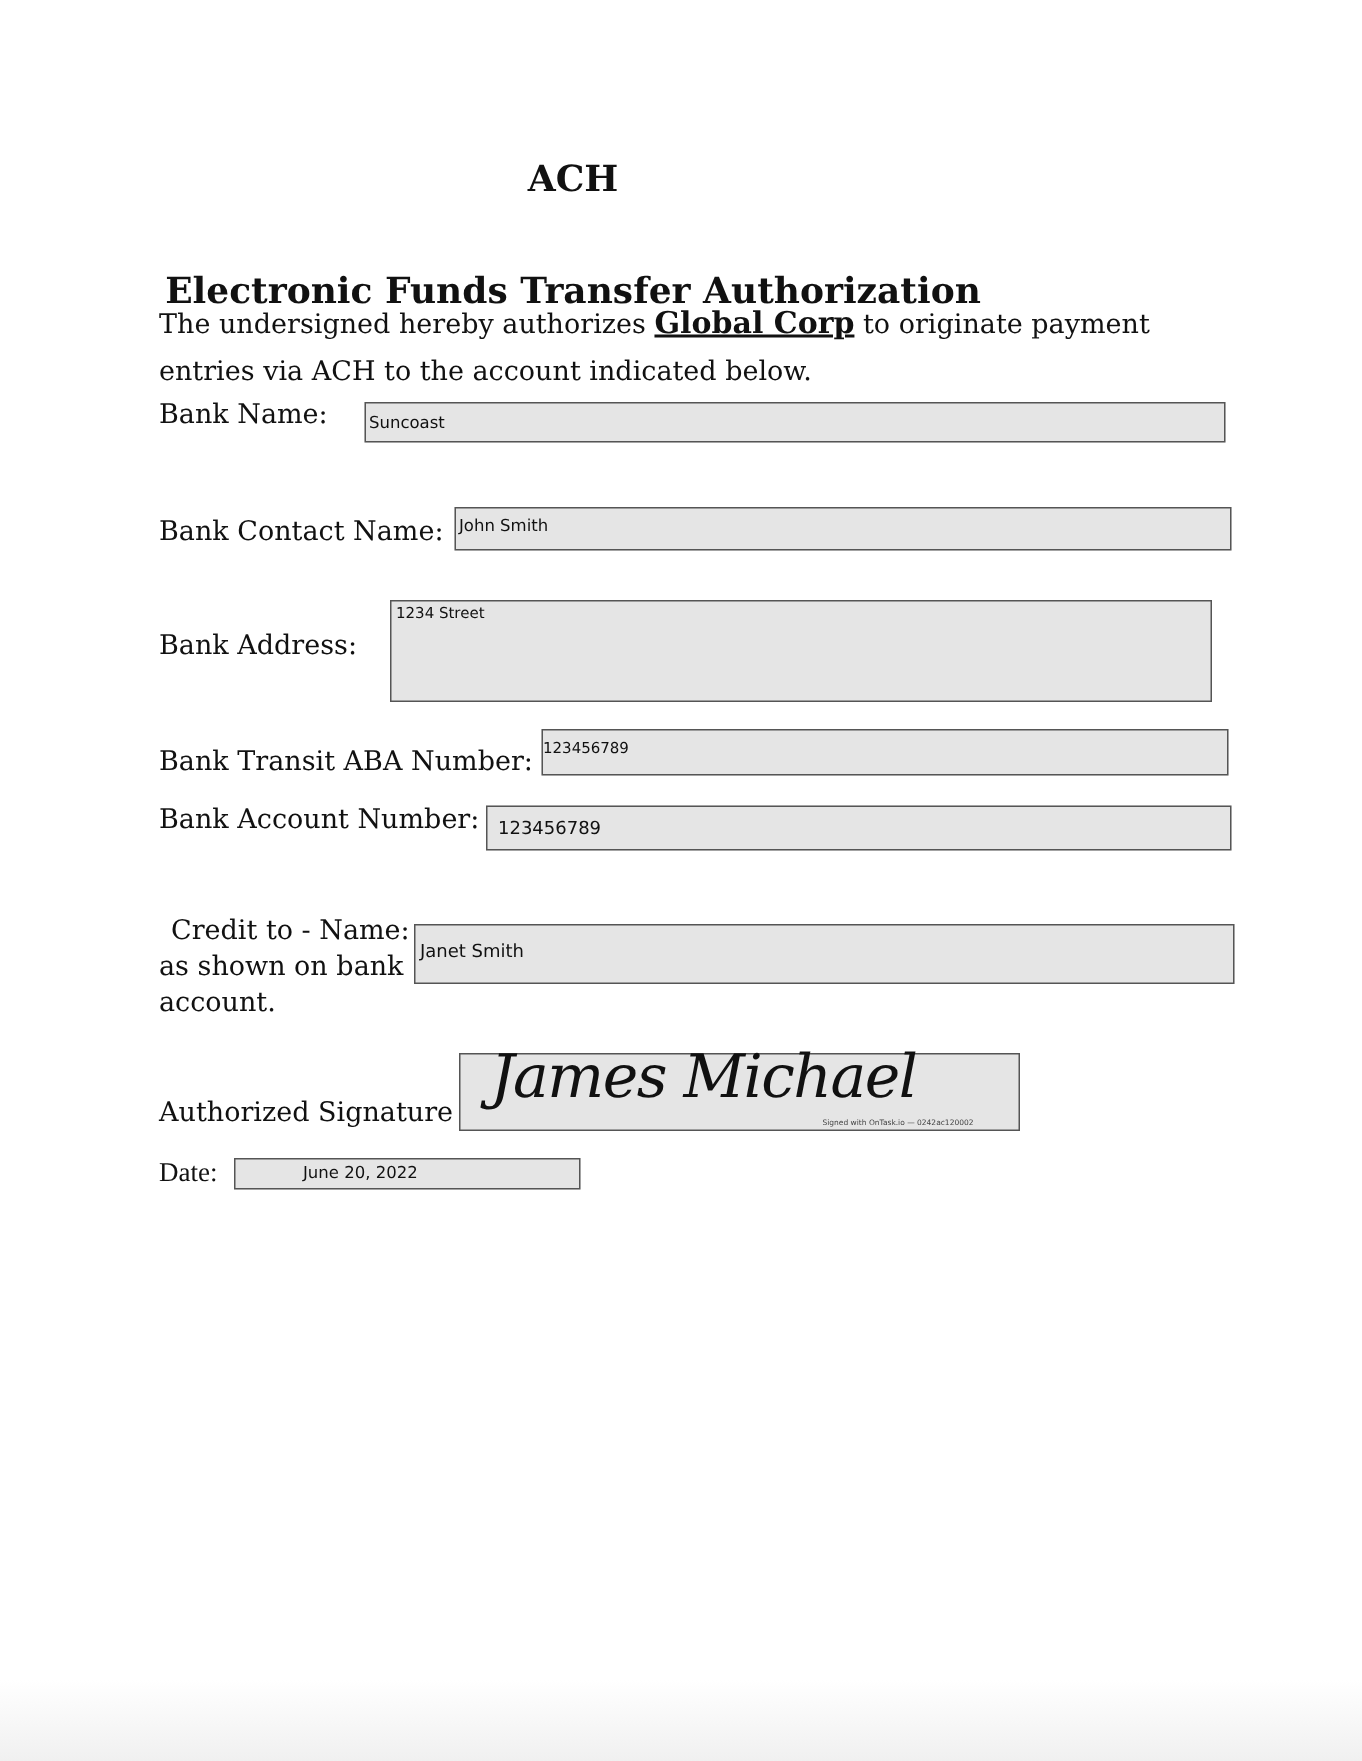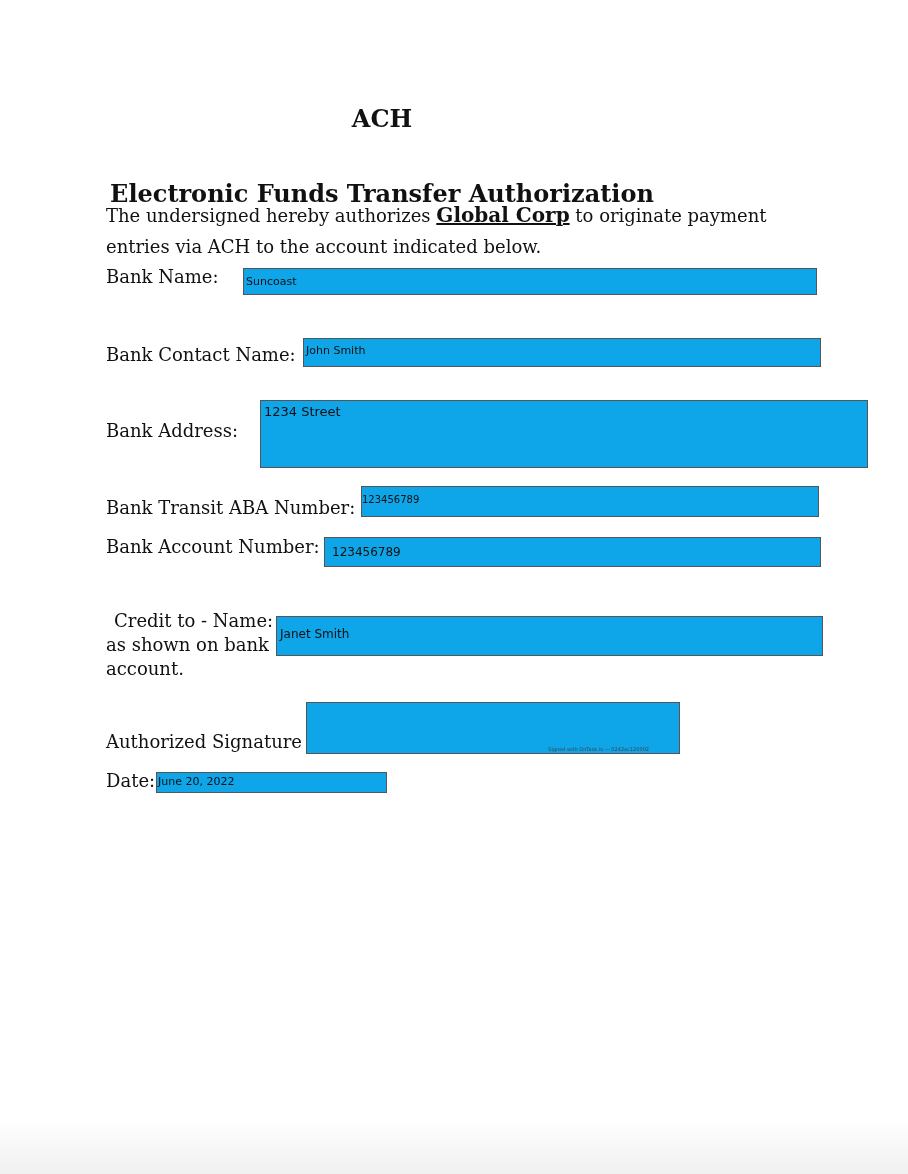--- a/index.html
+++ b/index.html
@@ -5,21 +5,21 @@
   html, body { margin: 0; padding: 0; }
   body {
     width: 908px; height: 1174px; position: relative; overflow: hidden;
     background: linear-gradient(to bottom, #ffffff 0px, #ffffff 1120px, #f0f0f0 1174px);
     font-family: "DejaVu Serif", serif; color: #111;
   }
   .abs { position: absolute; }
   .title { left: 0; width: 764px; text-align: center; font-weight: bold; font-size: 24px; }
   .label { font-size: 18px; white-space: nowrap; line-height: 24px; }
   .field {
-    position: absolute; border: 1.5px solid #555; background: #0ea5e9; box-sizing: border-box;
+    position: absolute; border: 1.5px solid #555; background: #e5e5e5; box-sizing: border-box;
     font-family: "DejaVu Sans", sans-serif; font-size: 11px; color: #111; overflow: hidden;
   }
   .field span { position: absolute; left: 2px; top: 6px; white-space: nowrap; }
   .intro { left: 106px; top: 200px; width: 680px; font-size: 18px; line-height: 31px; }
   .intro b { text-decoration: underline; font-size: 20px; }
   .sig-text {
     position: absolute; left: 20px; top: -8px; font-family: "DejaVu Serif", serif;
     font-style: italic; font-size: 40px; letter-spacing: -1px; color: #111;
   }
   .sig-stamp { position: absolute; right: 30px; bottom: 1px; font-family: "DejaVu Sans", sans-serif; font-size: 5px; color: #444; }
@@ -36,21 +36,21 @@
 <div class="field" style="left:243px;top:268px;width:574px;height:27px;">
     <span>Suncoast</span>
   </div>
 
 <div class="abs label" style="left:106px;top:343px;">Bank Contact Name:</div>
 <div class="field" style="left:303px;top:338px;width:518px;height:29px;">
     <span style="top:5px;">John Smith</span>
   </div>
 
 <div class="abs label" style="left:106px;top:419px;">Bank Address:</div>
-<div class="field" style="left:260px;top:400px;width:608px;height:68px;font-size:13px;">
+<div class="field" style="left:260px;top:400px;width:548px;height:68px;font-size:10px;">
     <span style="left:3px;top:3px;">1234 Street</span>
   </div>
 
 <div class="abs label" style="left:106px;top:496px;">Bank Transit ABA Number:</div>
 <div class="field" style="left:361px;top:486px;width:458px;height:31px;font-size:10px;">
     <span style="left:0;top:7px;">123456789</span>
   </div>
 
 <div class="abs label" style="left:106px;top:535px;">Bank Account Number:</div>
 <div class="field" style="left:324px;top:537px;width:497px;height:30px;font-size:12px;">
@@ -59,19 +59,20 @@
 
 <div class="abs label" style="left:114px;top:609px;">Credit to - Name:</div>
 <div class="abs label" style="left:106px;top:633px;">as shown on bank</div>
 <div class="abs label" style="left:106px;top:657px;">account.</div>
 <div class="field" style="left:276px;top:616px;width:547px;height:40px;font-size:12px;">
     <span style="left:3px;top:10px;">Janet Smith</span>
   </div>
 
 <div class="abs label" style="left:106px;top:730px;">Authorized Signature</div>
 <div class="field" style="left:306px;top:702px;width:374px;height:52px;overflow:visible;">
+  <div class="sig-text">James Michael</div>
   <div class="sig-stamp">Signed with OnTask.io — 0242ac120002</div>
 </div>
 
-<div class="abs label" style="left:106px;top:769px;">Date:</div>
+<div class="abs label" style="left:106px;top:769px;font-family:Liberation Serif, serif;">Date:</div>
 <div class="field" style="left:156px;top:772px;width:231px;height:21px;font-size:11px;">
-    <span style="left:1px;top:2px;">June 20, 2022</span>
+    <span style="left:1px;top:2px;padding-left:44px;">June 20, 2022</span>
   </div>
 
 </body></html>

